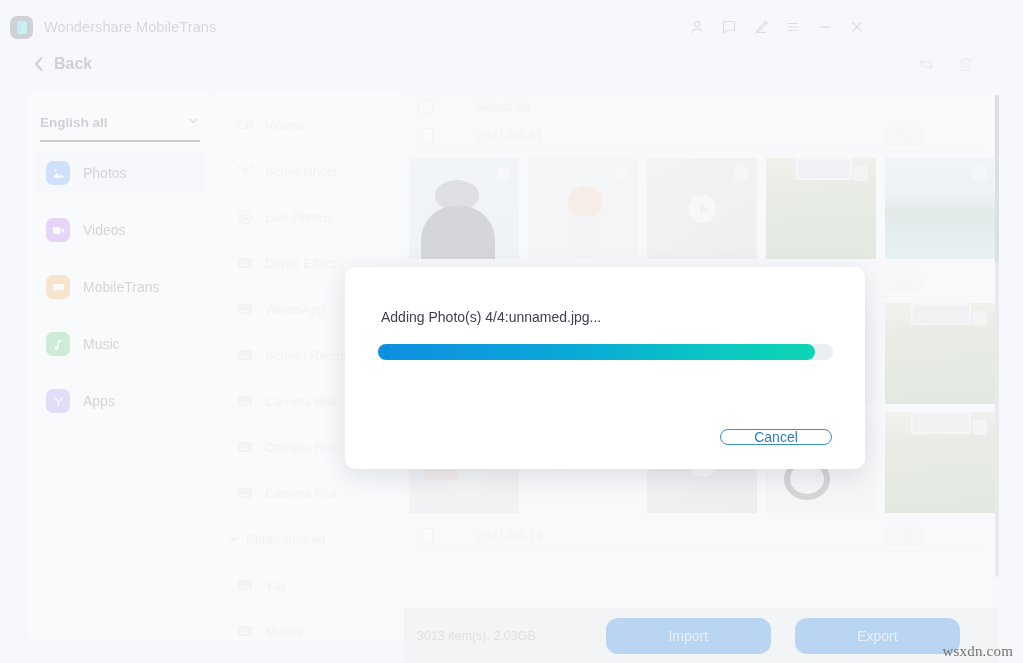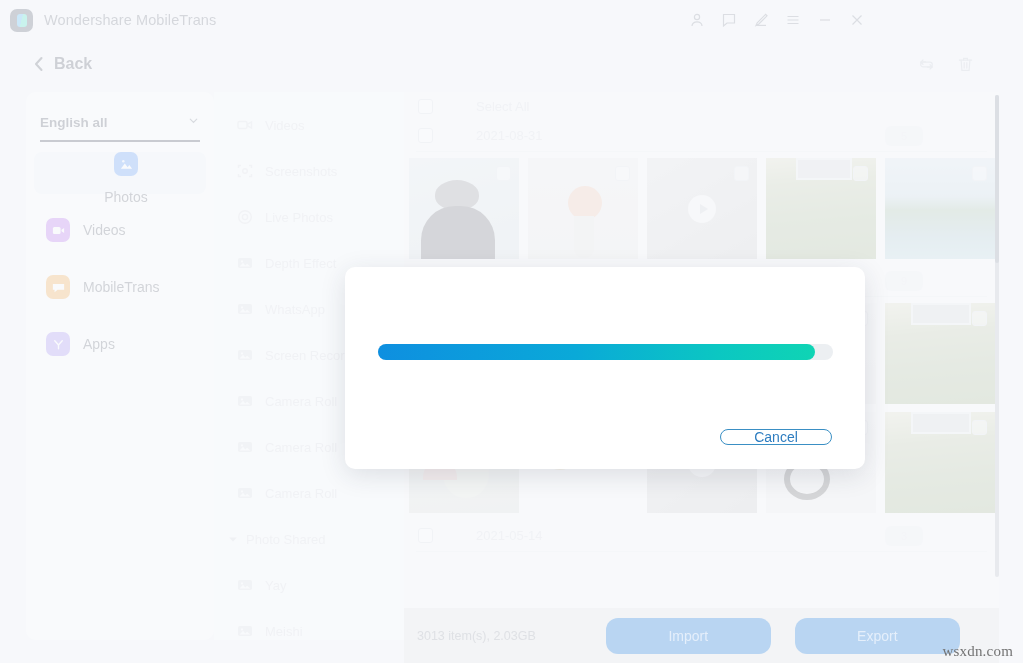--- a/index.html
+++ b/index.html
@@ -11,21 +11,21 @@
     background: #f4f6f9;
   }
   #app {
     position: relative;
     width: 1023px; height: 663px;
     background: #f4f6fa;
   }
 
   
   .titlebar {
-    position: absolute; top: 0; left: 0; width: 885px; height: 40px;
+    position: absolute; top: 7px; left: 0; width: 885px; height: 40px;
     display: flex; align-items: center;
     background: #f4f6fa;
   }
   .app-logo {
     width: 23px; height: 23px; margin-left: 10px;
     border-radius: 7px;
     background: #2b3245;
     display: flex; align-items: center; justify-content: center;
     flex: none;
   }
@@ -79,21 +79,21 @@
   }
   .lang-select .txt { font-size: 13.5px; color: #2b3140; font-weight: bold; }
   .lang-select .chev { color: #5b6170; }
   .nav-list { margin-top: 10px; }
   .nav-item {
     display: flex; align-items: center; gap: 13px;
     height: 42px; margin: 0 8px 15px 8px;
     padding-left: 12px;
     border-radius: 8px; cursor: pointer;
   }
-  .nav-item.active { background: #eef2f9; flex-direction: column; }
+  .nav-item.active { background: #eef2f9; }
   .nav-ico {
     width: 24px; height: 24px; border-radius: 7px; flex: none;
     display: flex; align-items: center; justify-content: center;
     color: #fff;
   }
   .nav-label { font-size: 14px; color: #3d4350; }
 
   
   .albums {
     position: absolute; left: 214px; top: 92px;
@@ -359,20 +359,28 @@
 
       <div class="nav-item">
         <span class="nav-ico" style="background:#f39318">
           <svg width="15" height="15" viewBox="0 0 16 16" fill="#fff">
               <path d="M2 4.2h12v6.3H7l-3.2 2.6v-2.6H2z"></path>
             </svg>
         </span>
         <span class="nav-label">MobileTrans</span>
       </div>
 
+      <div class="nav-item">
+        <span class="nav-ico" style="background:#2cb34a">
+          <svg width="15" height="15" viewBox="0 0 16 16" fill="#fff">
+              <path d="M11.4 2.6 6.6 4v6.1a2.1 2.1 0 1 0 1.4 2V6.1l3.4-1z"></path>
+            </svg>
+        </span>
+        <span class="nav-label">Music</span>
+      </div>
 
       <div class="nav-item">
         <span class="nav-ico" style="background:#8b6ef0">
           <svg width="15" height="15" viewBox="0 0 16 16" fill="none" stroke="#fff" stroke-width="1.5" stroke-linecap="round">
               <path d="M4 4l4 4.4L12 4"></path>
               <path d="M8 8.4V12.5"></path>
             </svg>
         </span>
         <span class="nav-label">Apps</span>
       </div>
@@ -603,20 +611,21 @@
     <div class="thumbbar"></div>
   </div>
 
   <div class="bottombar">
     <span class="count-text">3013 item(s), 2.03GB</span>
     <button class="btn-main btn-import">Import</button>
     <button class="btn-main btn-export">Export</button>
   </div>
 
   <div class="modal">
+    <div class="modal-msg">Adding Photo(s) 4/4:unnamed.jpg...</div>
     <div class="progress-track">
       <div class="progress-fill" style="width: 96%;"></div>
     </div>
     <div class="modal-cancel">Cancel</div>
   </div>
 
   <div class="watermark">wsxdn.com</div>
 
 </div>
 

